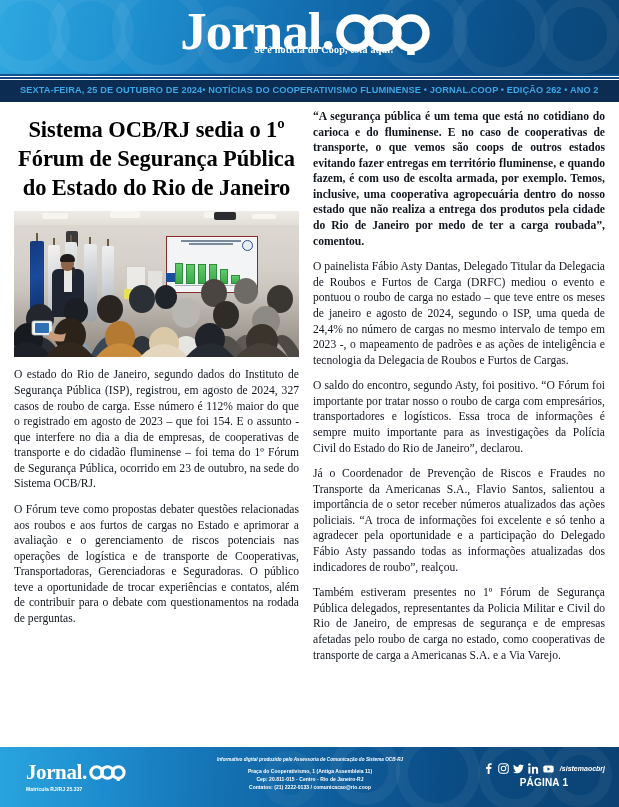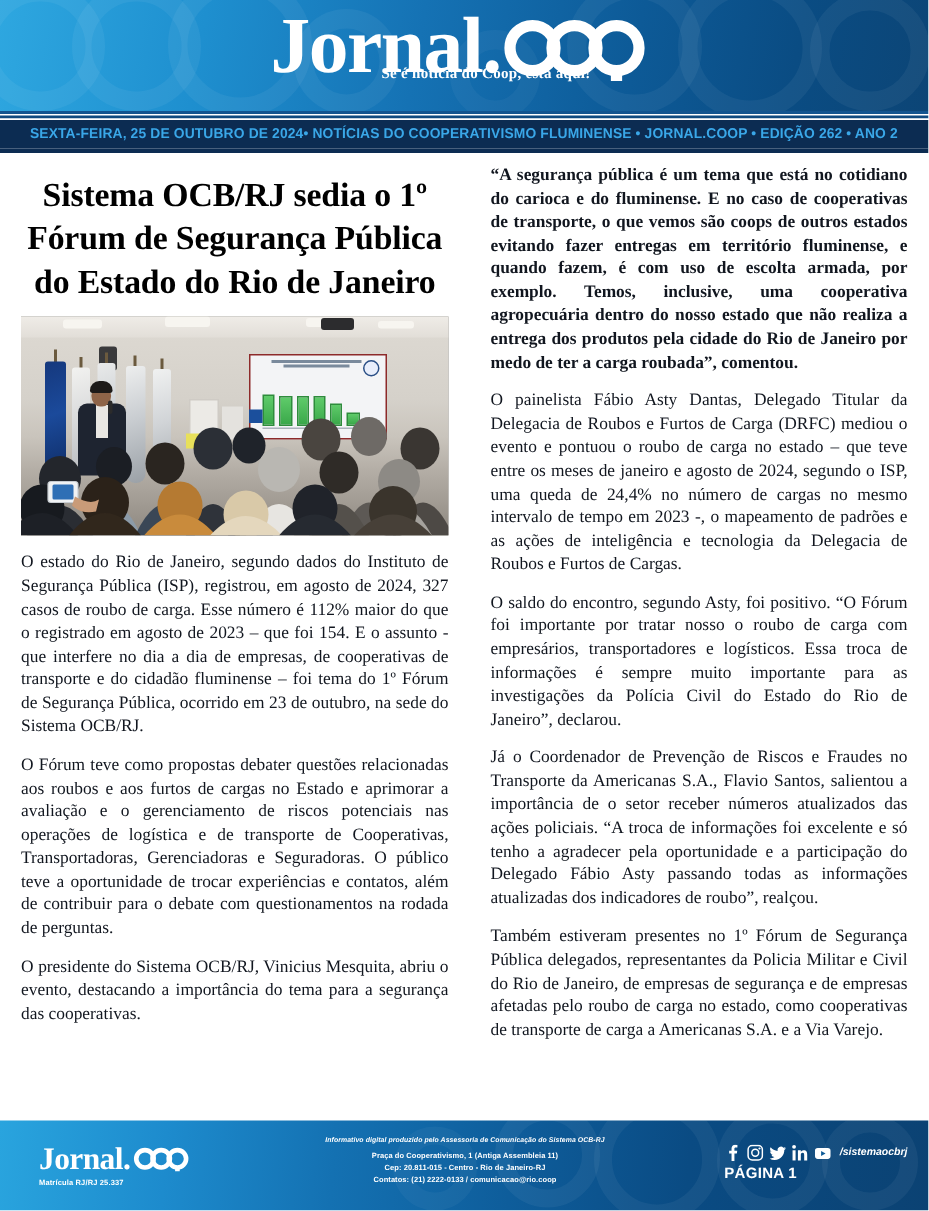--- a/index.html
+++ b/index.html
@@ -81,21 +81,21 @@
     white-space:nowrap;
   }
   .datebar-under { height:3px; background:#0c2c52; }
   .page-gap { height:6px; background:#ffffff; }
 
   
   .content {
     display:flex;
     width:619px;
     padding:0 14px;
-    gap:28px;
+    gap:14px;
     height:639px;
   }
   .col { width:285px; }
   .col-left { width:285px; }
   .col-right { width:292px; }
 
   .headline {
     font-family:"Liberation Serif", serif;
     font-size:22.5px; font-weight:bold; color:#000000;
     text-align:center; line-height:1.28;
@@ -226,21 +226,21 @@
     font-family:"Liberation Sans", sans-serif;
     font-size:4.6px; font-weight:bold; color:#ffffff;
     font-style:italic; margin-bottom:5px; letter-spacing:0.05px;
   }
   .ft-center .fc-line {
     font-family:"Liberation Sans", sans-serif;
     font-size:5px; font-weight:bold; color:#ffffff;
     line-height:8px; letter-spacing:0.05px;
   }
 
-  .ft-right { position:absolute; right:14px; top:16px; text-align:left; z-index:3; }
+  .ft-right { position:absolute; right:14px; top:16px; text-align:center; z-index:3; }
   .ft-social {
     display:flex; align-items:center; justify-content:flex-end; gap:4px;
     color:#ffffff; margin-bottom:3px;
   }
   .ft-social .sic {
     display:inline-flex; align-items:center; justify-content:center;
     width:11px; height:11px; color:#ffffff;
     font-family:"Liberation Sans", sans-serif; font-weight:bold; font-size:9px;
   }
   .ft-social .handle {
@@ -398,21 +398,20 @@
         <g>
           <rect x="18" y="110" width="20" height="14" rx="2" fill="#f0f2f4" stroke="#c7ccd1" stroke-width="0.8"></rect>
           <rect x="21" y="112" width="14" height="10" rx="1" fill="#2f6fb5"></rect>
           <path d="M36 120 q10 6 16 2 l-2 8 q-10 2 -16 -4 z" fill="#c99b78"></path>
         </g>
       </svg>
     </div>
 
     <p class="body">O estado do Rio de Janeiro, segundo dados do Instituto de Segurança Pública (ISP), registrou, em agosto de 2024, 327 casos de roubo de carga. Esse número é 112% maior do que o registrado em agosto de 2023 – que foi 154. E o assunto - que interfere no dia a dia de empresas, de cooperativas de transporte e do cidadão fluminense – foi tema do 1º Fórum de Segurança Pública, ocorrido em 23 de outubro, na sede do Sistema OCB/RJ.</p>
     <p class="body">O Fórum teve como propostas debater questões relacionadas aos roubos e aos furtos de cargas no Estado e aprimorar a avaliação e o gerenciamento de riscos potenciais nas operações de logística e de transporte de Cooperativas, Transportadoras, Gerenciadoras e Seguradoras. O público teve a oportunidade de trocar experiências e contatos, além de contribuir para o debate com questionamentos na rodada de perguntas.</p>
-    <p class="body">O presidente do Sistema OCB/RJ, Vinicius Mesquita, abriu o evento, destacando a importância do tema para a segurança das cooperativas.</p>
   </div>
 
   <div class="col col-right">
     <p class="body">“A segurança pública é um tema que está no cotidiano do carioca e do fluminense. E no caso de cooperativas de transporte, o que vemos são coops de outros estados evitando fazer entregas em território fluminense, e quando fazem, é com uso de escolta armada, por exemplo. Temos, inclusive, uma cooperativa agropecuária dentro do nosso estado que não realiza a entrega dos produtos pela cidade do Rio de Janeiro por medo de ter a carga roubada”, comentou.</p>
     <p class="body">O painelista Fábio Asty Dantas, Delegado Titular da Delegacia de Roubos e Furtos de Carga (DRFC) mediou o evento e pontuou o roubo de carga no estado – que teve entre os meses de janeiro e agosto de 2024, segundo o ISP, uma queda de 24,4% no número de cargas no mesmo intervalo de tempo em 2023 -, o mapeamento de padrões e as ações de inteligência e tecnologia da Delegacia de Roubos e Furtos de Cargas.</p>
     <p class="body">O saldo do encontro, segundo Asty, foi positivo. “O Fórum foi importante por tratar nosso o roubo de carga com empresários, transportadores e logísticos. Essa troca de informações é sempre muito importante para as investigações da Polícia Civil do Estado do Rio de Janeiro”, declarou.</p>
     <p class="body">Já o Coordenador de Prevenção de Riscos e Fraudes no Transporte da Americanas S.A., Flavio Santos, salientou a importância de o setor receber números atualizados das ações policiais. “A troca de informações foi excelente e só tenho a agradecer pela oportunidade e a participação do Delegado Fábio Asty passando todas as informações atualizadas dos indicadores de roubo”, realçou.</p>
     <p class="body">Também estiveram presentes no 1º Fórum de Segurança Pública delegados, representantes da Policia Militar e Civil do Rio de Janeiro, de empresas de segurança e de empresas afetadas pelo roubo de carga no estado, como cooperativas de transporte de carga a Americanas S.A. e a Via Varejo.</p>
   </div>
 </div>

